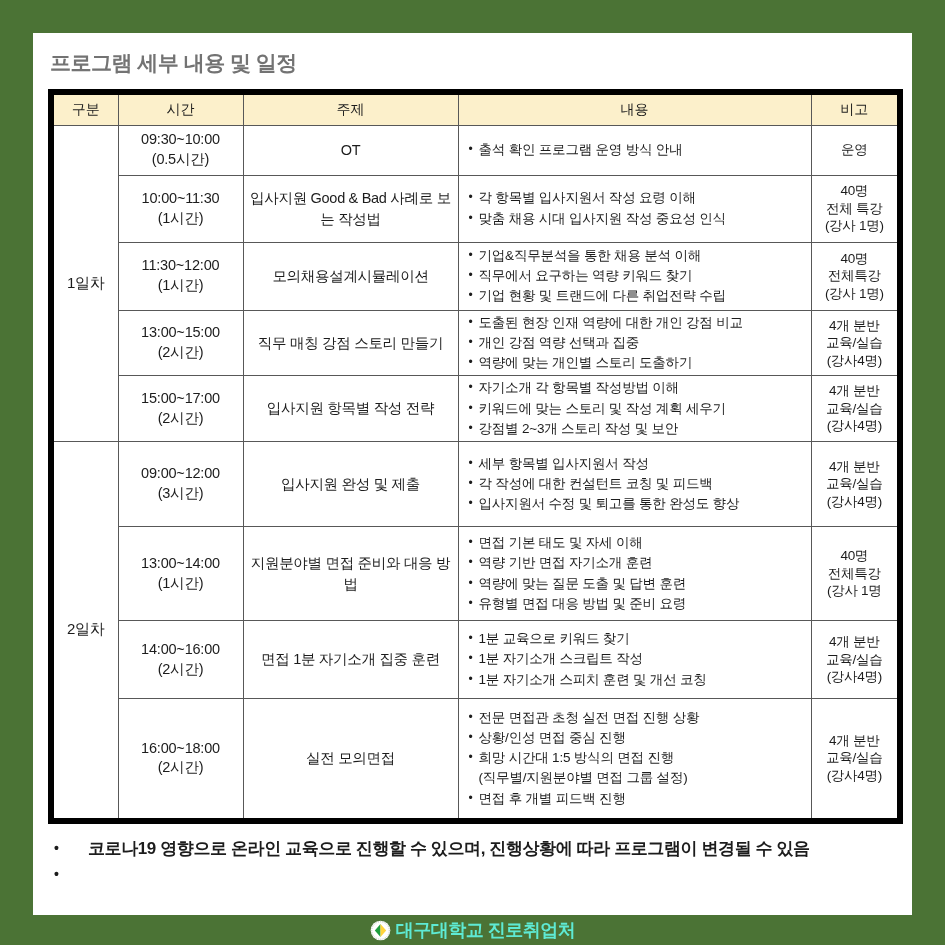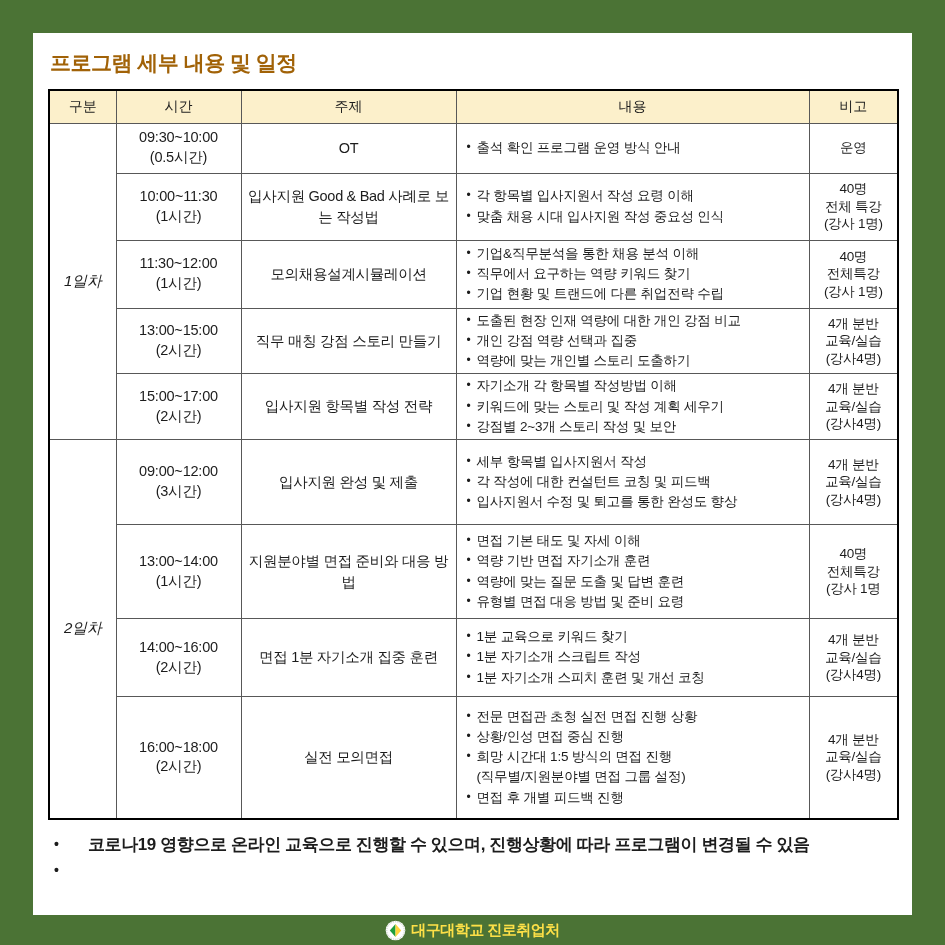--- a/index.html
+++ b/index.html
@@ -17,48 +17,47 @@
   .page{
     position:absolute;
     left:33px;top:33px;right:33px;bottom:30px;
     background:#ffffff;
     padding:14px 0 0 15px;
     box-sizing:border-box;
   }
   .page-title{
     font-size:21px;
     font-weight:700;
-    color:#a16207;
+    color:#737373;
     margin:2px 0 12px 2px;
     letter-spacing:-0.5px;
   }
   table.schedule{
     border-collapse:collapse;
     table-layout:fixed;
     width:849px;
-    border:2px solid #000000;
+    border:6px solid #000000;
   }
   table.schedule th, table.schedule td{
     border:1px solid #585858;
     padding:2px 4px;
     vertical-align:middle;
     box-sizing:border-box;
   }
   table.schedule thead th{
     background:#fcf0cb;
     font-weight:400;
     font-size:14px;
     height:33px;
     text-align:center;
   }
   .day-cell{
     text-align:center;
     font-size:15px;
     letter-spacing:-0.3px;
-    font-style:italic;
   }
   .time-cell{
     text-align:center;
     font-size:14.5px;
     line-height:1.35;
     letter-spacing:-0.2px;
   }
   .topic-cell{
     text-align:center;
     font-size:14.5px;
@@ -109,23 +108,23 @@
   .bottom-bar{
     position:absolute;
     left:0;right:0;bottom:0;
     height:30px;
     display:flex;
     align-items:center;
     justify-content:center;
     gap:5px;
   }
   .logo-text{
-    font-size:15px;
+    font-size:18px;
     font-weight:700;
-    color:#fde047;
+    color:#5eead4;
     letter-spacing:-0.5px;
   }
   .emblem{display:block;}
 </style>
 </head>
 <body>
 
 <div class="frame">
   <div class="page">
 

